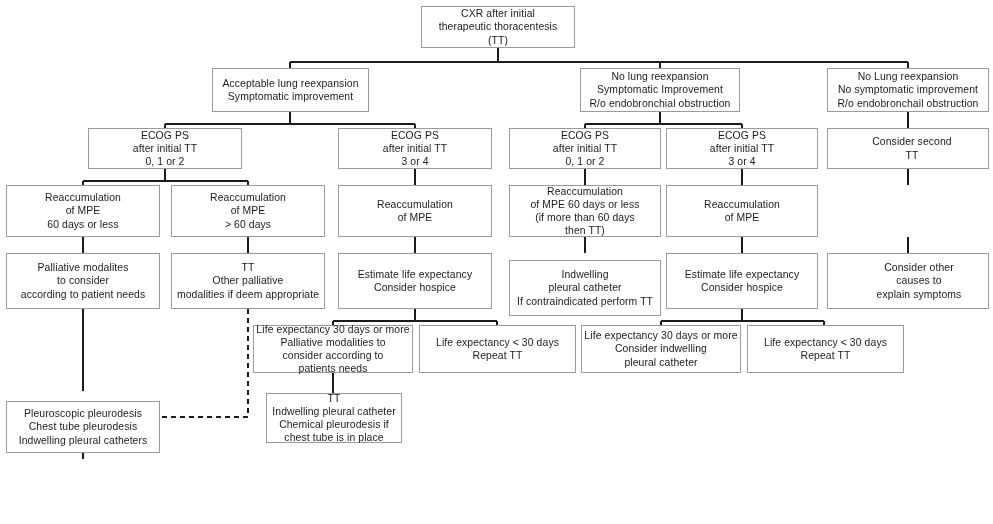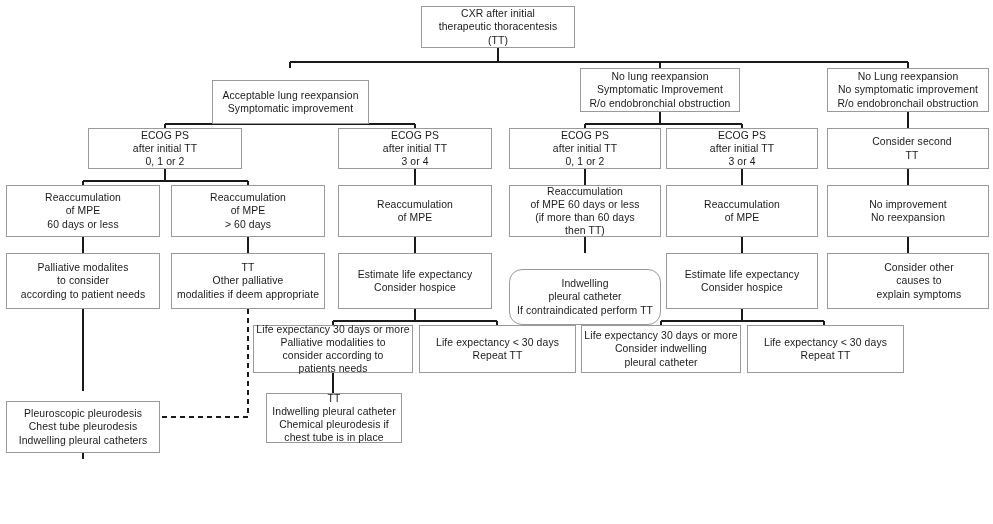--- a/index.html
+++ b/index.html
@@ -107,21 +107,21 @@
 
       <path d="M 248 309 L 248 417"></path>
       <path d="M 248 417 L 160 417"></path>
     </g>
   </svg>
 
   <div class="node" style="left:421px; top:6px; width:154px; height:42px;">CXR after initial
 therapeutic thoracentesis
 (TT)</div>
 
-  <div class="node" style="left:212px; top:80px; width:157px; height:44px;">Acceptable lung reexpansion
+  <div class="node" style="left:212px; top:68px; width:157px; height:44px;">Acceptable lung reexpansion
 Symptomatic improvement</div>
   <div class="node" style="left:580px; top:68px; width:160px; height:44px;">No lung reexpansion
 Symptomatic Improvement
 R/o endobronchial obstruction</div>
   <div class="node" style="left:827px; top:68px; width:162px; height:44px;">No Lung reexpansion
 No symptomatic improvement
 R/o endobronchail obstruction</div>
 
   <div class="node" style="left:88px; top:128px; width:154px; height:41px;">ECOG PS
 after initial TT
@@ -145,32 +145,30 @@
 of MPE
 &gt; 60 days</div>
   <div class="node" style="left:338px; top:185px; width:154px; height:52px;">Reaccumulation
 of MPE</div>
   <div class="node" style="left:509px; top:185px; width:152px; height:52px;">Reaccumulation
 of MPE 60 days or less
 (if more than 60 days
 then TT)</div>
   <div class="node" style="left:666px; top:185px; width:152px; height:52px;">Reaccumulation
 of MPE</div>
-  <div class="node" style="left:827px; top:185px; width:162px; height:52px;">No improvement
-No reexpansion</div>
 
   <div class="node" style="left:6px; top:253px; width:154px; height:56px;">Palliative modalites
 to consider
 according to patient needs</div>
   <div class="node" style="left:171px; top:253px; width:154px; height:56px;">TT
 Other palliative
 modalities if deem appropriate</div>
   <div class="node" style="left:338px; top:253px; width:154px; height:56px;">Estimate life expectancy
 Consider hospice</div>
-  <div class="node" style="left:509px; top:269px; width:152px; height:56px;border-radius:13px;">Indwelling
+  <div class="node" style="left:509px; top:260px; width:152px; height:56px;">Indwelling
 pleural catheter
 If contraindicated perform TT</div>
   <div class="node" style="left:666px; top:253px; width:152px; height:56px;">Estimate life expectancy
 Consider hospice</div>
   <div class="node" style="left:827px; top:253px; width:162px; height:56px;padding-left:22px;">Consider other
 causes to
 explain symptoms</div>
 
   <div class="node" style="left:253px; top:325px; width:160px; height:48px;">Life expectancy 30 days or more
 Palliative modalities to

